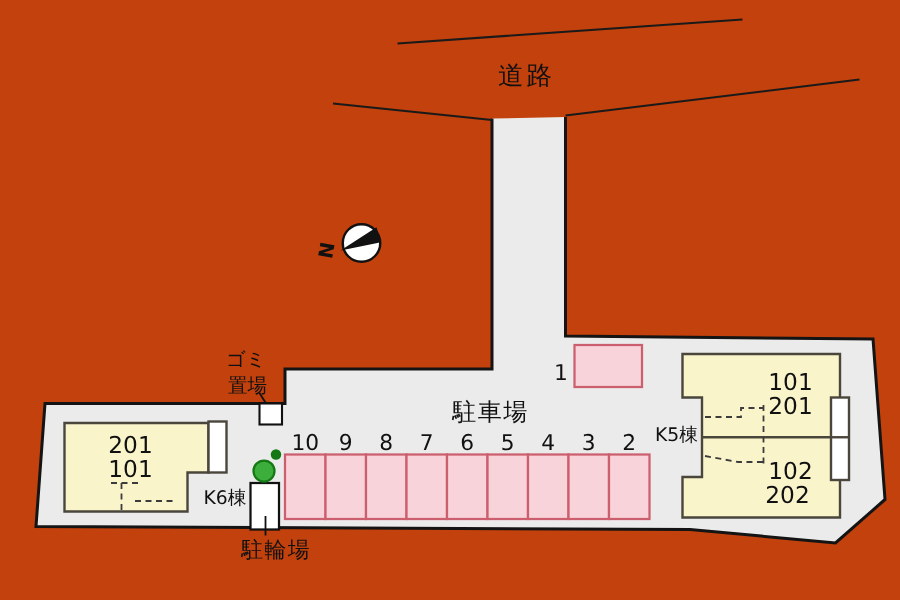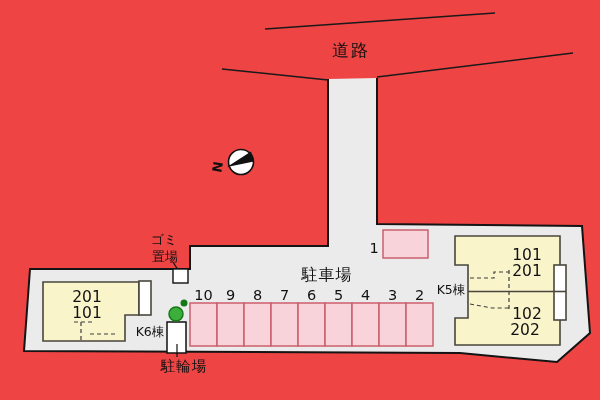--- a/index.html
+++ b/index.html
@@ -1,16 +1,16 @@
 <!DOCTYPE html>
 <html><head>
 <meta charset="utf-8">
 <style>
   html,body{margin:0;padding:0;background:#ffffff;}
-  .stage{position:relative;width:600px;height:400px;background:#ef4444;overflow:hidden;
+  .stage{position:relative;width:600px;height:400px;background:#c2410c;overflow:hidden;
          font-family:"DejaVu Sans","Liberation Sans",sans-serif;}
   svg{display:block;}
   text{fill:#111;font-family:"DejaVu Sans","Liberation Sans",sans-serif;}
   .t-road{font-size:17px;letter-spacing:2px;}
   .t-area{font-size:16px;letter-spacing:1px;}
   .t-small{font-size:13px;}
   .t-bldg{font-size:12.5px;}
   .t-unit{font-size:15.5px;}
   .t-num{font-size:14.5px;}
   .t-cycle{font-size:14.5px;letter-spacing:1px;}

